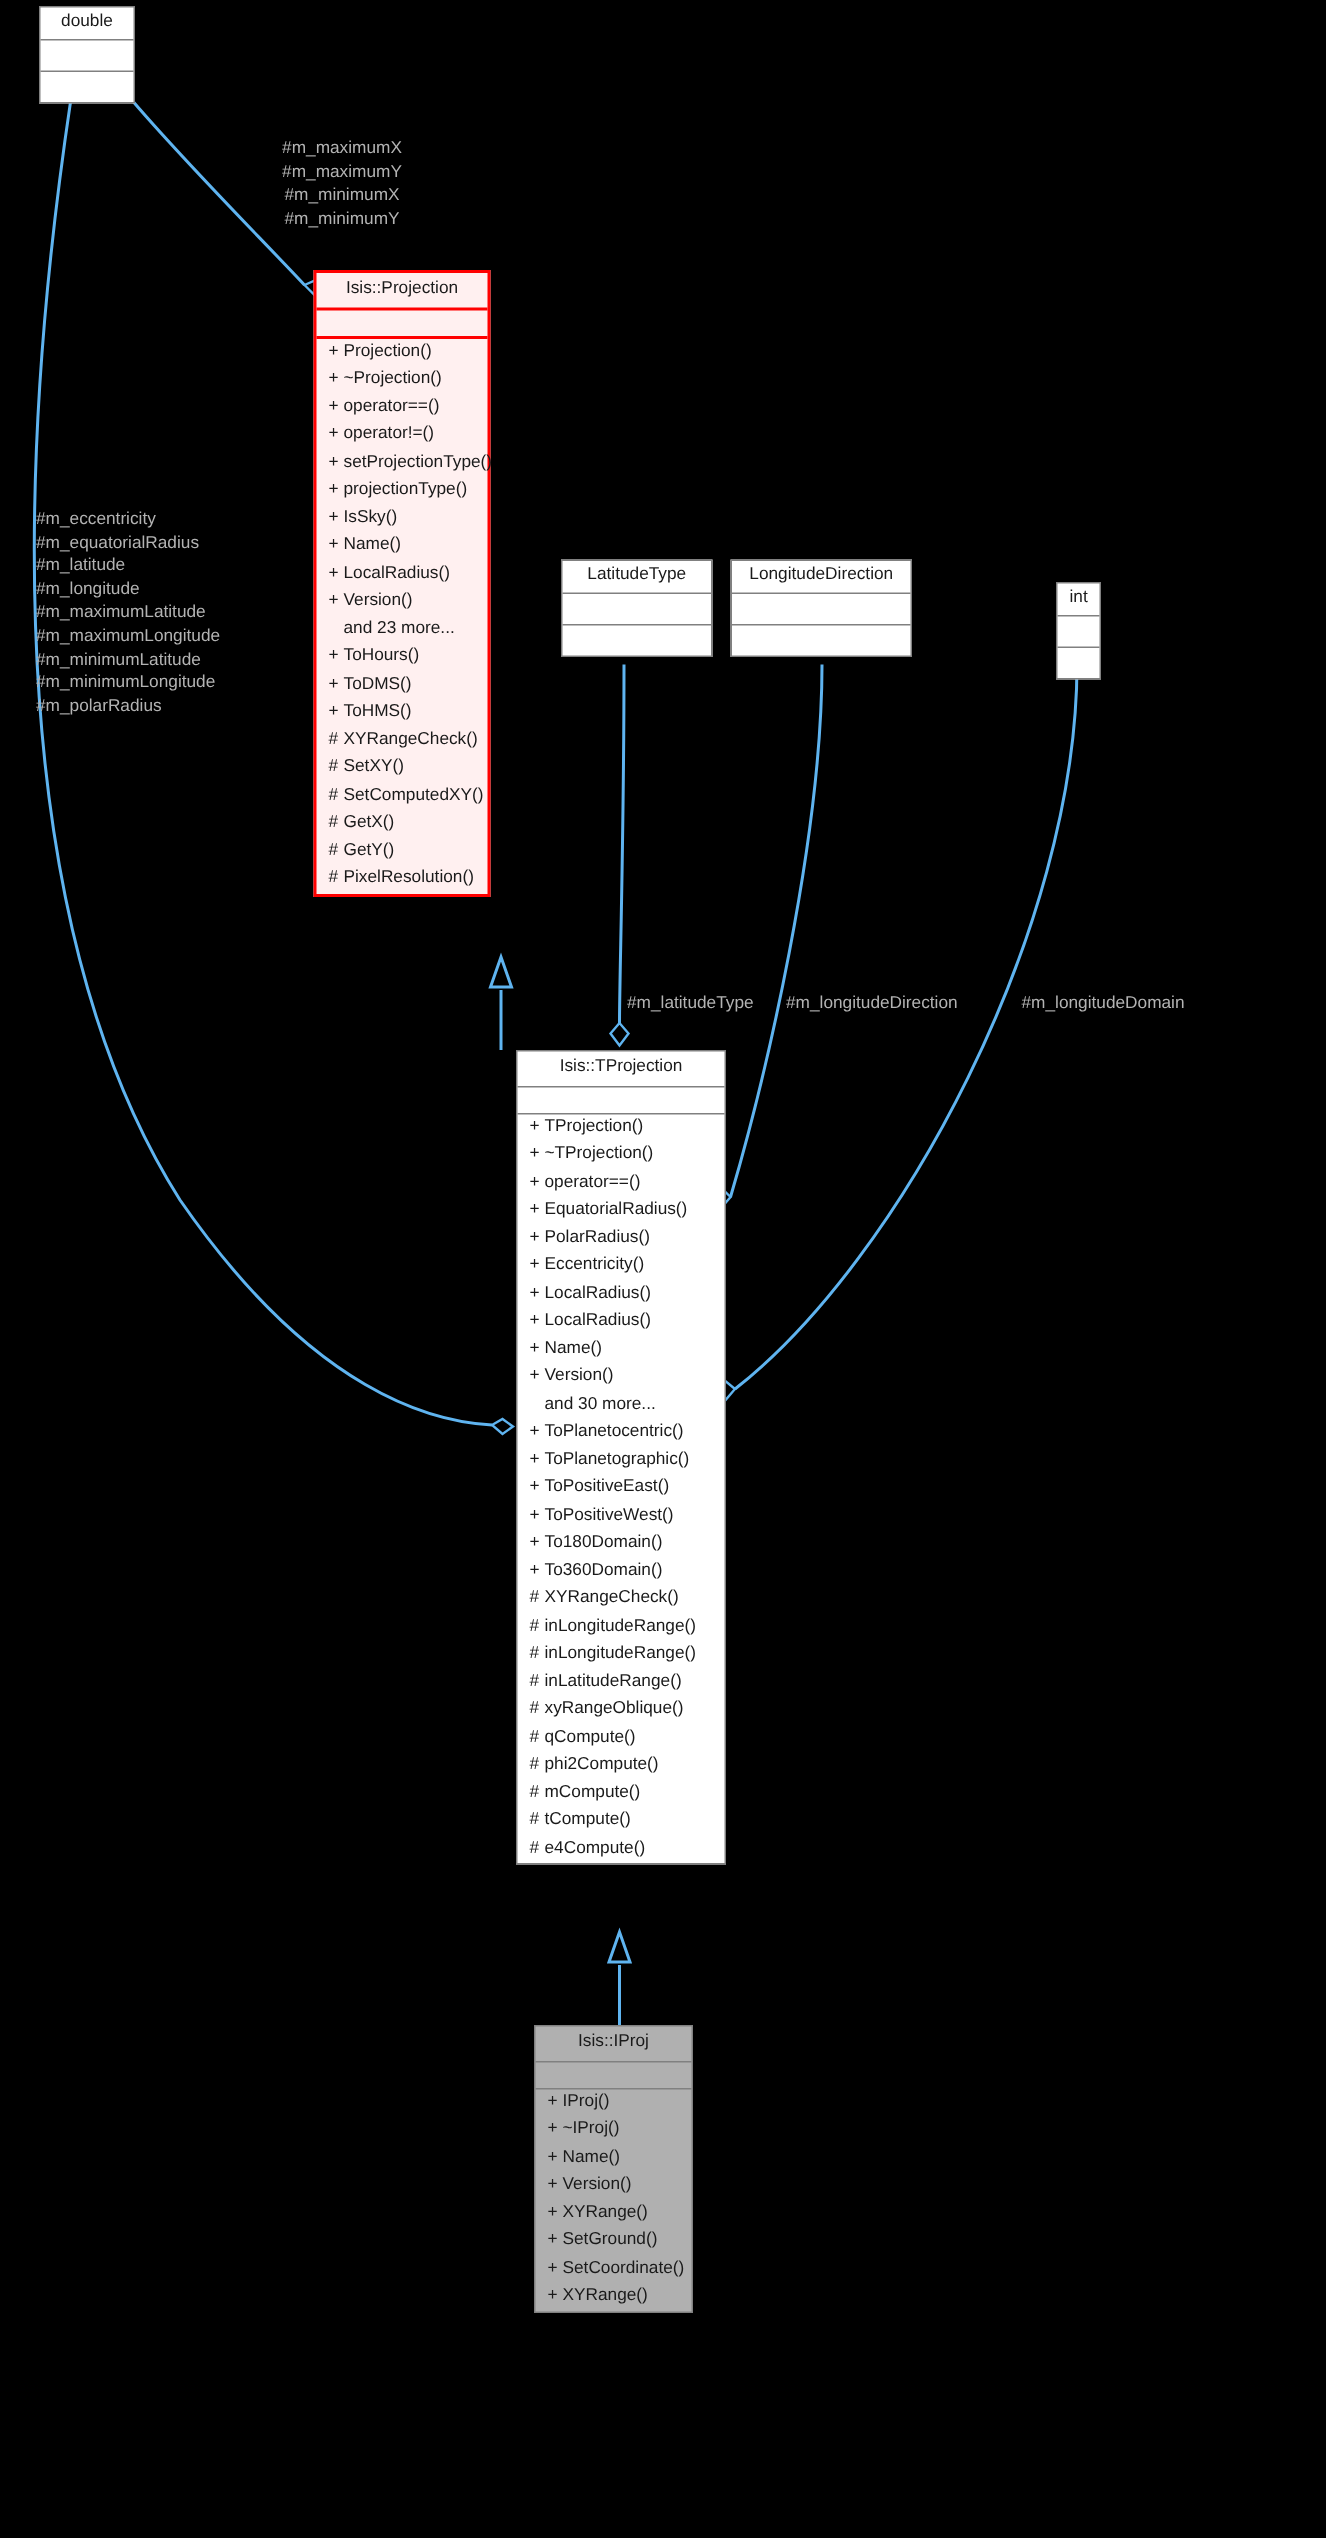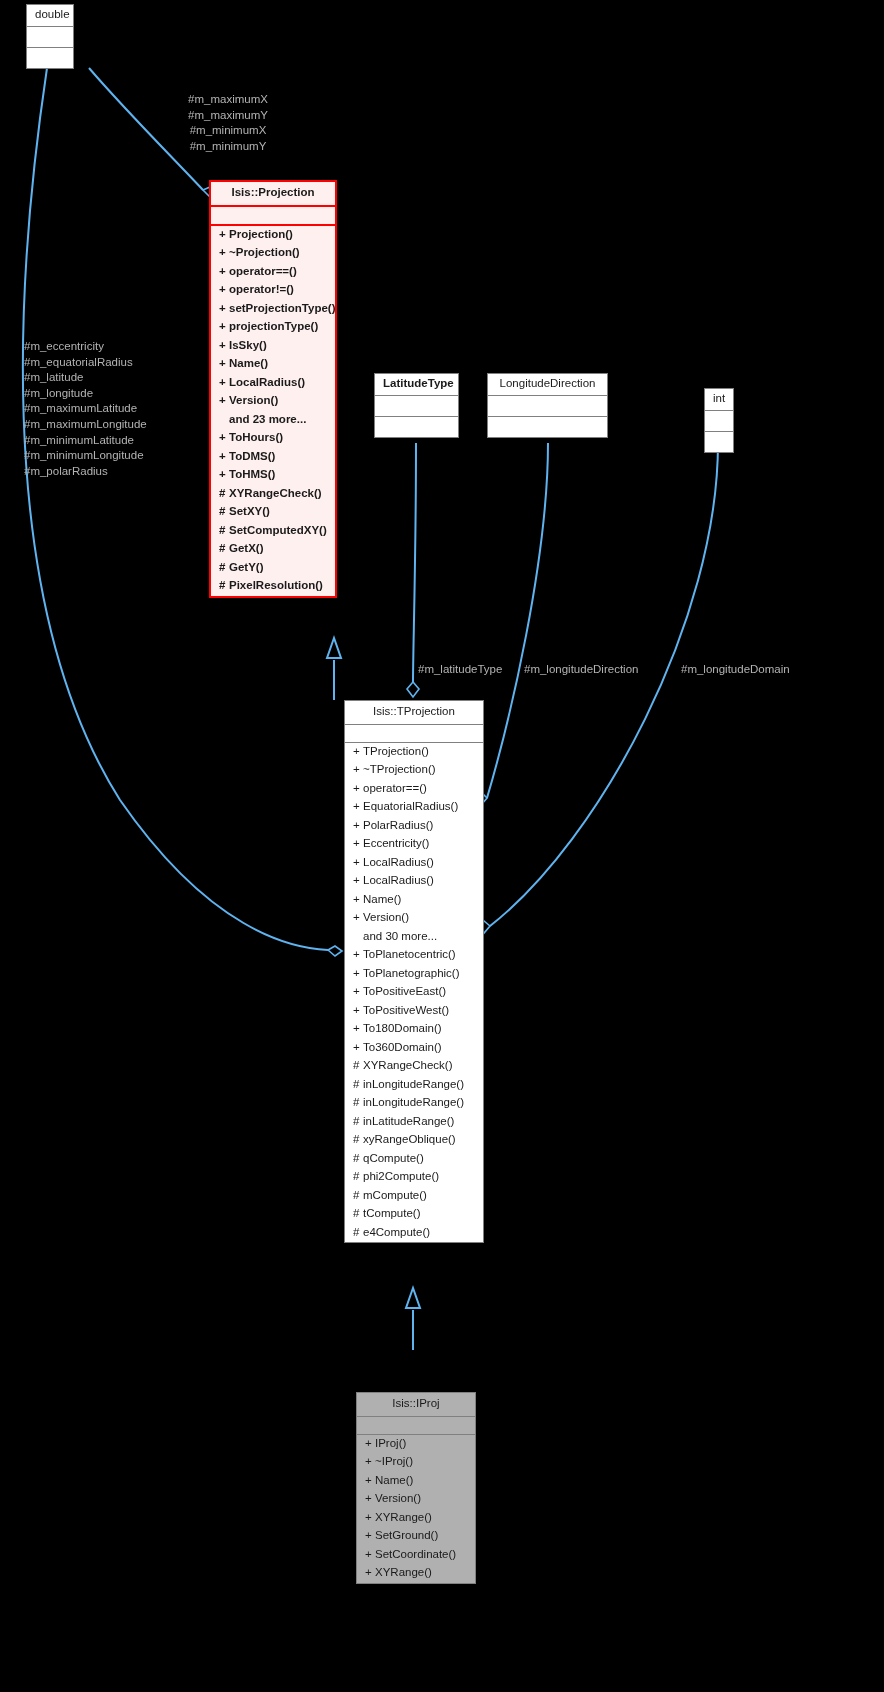--- a/index.html
+++ b/index.html
@@ -116,42 +116,42 @@
     <path d="M 548,443 C 548,560 510,720 487,798" fill="none" stroke="#5fb4f0" stroke-width="2"></path>
     <polygon points="487,798 481,792 473,798 481,805" fill="#000000" stroke="#5fb4f0" stroke-width="1.6"></polygon>
 
     <path d="M 718,443 C 718,620 600,840 490,926" fill="none" stroke="#5fb4f0" stroke-width="2"></path>
     <polygon points="490,926 484,921 477,927 484,933" fill="#000000" stroke="#5fb4f0" stroke-width="1.6"></polygon>
 
     <line x1="413" y1="1350" x2="413" y2="1310" stroke="#5fb4f0" stroke-width="2"></line>
     <polygon points="413,1288 406,1308 420,1308" fill="#000000" stroke="#5fb4f0" stroke-width="2"></polygon>
   </svg>
 
-  <div class="node tiny" style="left:26px; top:4px; width:48px;">
+  <div class="node tiny" style="left:26px; top:4px; width:64px;">
     <div class="title">double</div>
     <div class="attrs"></div>
     <div class="ops"></div>
   </div>
 
   <div class="edge-label" style="left:153px; top:92px; width:150px;">#m_maximumX
 #m_maximumY
 #m_minimumX
 #m_minimumY</div>
 
   <div class="edge-label left-stack" style="left:24px; top:339px; width:200px;">#m_eccentricity
 #m_equatorialRadius
 #m_latitude
 #m_longitude
 #m_maximumLatitude
 #m_maximumLongitude
 #m_minimumLatitude
 #m_minimumLongitude
 #m_polarRadius</div>
 
-  <div class="node highlight" style="left:209px; top:180px; width:128px;font-weight:bold;">
+  <div class="node highlight" style="left:209px; top:180px; width:118px;">
     <div class="title">Isis::Projection</div>
     <div class="attrs"></div>
     <div class="ops">
         <div class="row"><span class="vis">+</span><span>Projection()</span></div>
         <div class="row"><span class="vis">+</span><span>~Projection()</span></div>
         <div class="row"><span class="vis">+</span><span>operator==()</span></div>
         <div class="row"><span class="vis">+</span><span>operator!=()</span></div>
         <div class="row"><span class="vis">+</span><span>setProjectionType()</span></div>
         <div class="row"><span class="vis">+</span><span>projectionType()</span></div>
         <div class="row"><span class="vis">+</span><span>IsSky()</span></div>
@@ -164,21 +164,21 @@
         <div class="row"><span class="vis">+</span><span>ToHMS()</span></div>
         <div class="row"><span class="vis">#</span><span>XYRangeCheck()</span></div>
         <div class="row"><span class="vis">#</span><span>SetXY()</span></div>
         <div class="row"><span class="vis">#</span><span>SetComputedXY()</span></div>
         <div class="row"><span class="vis">#</span><span>GetX()</span></div>
         <div class="row"><span class="vis">#</span><span>GetY()</span></div>
         <div class="row"><span class="vis">#</span><span>PixelResolution()</span></div>
       </div>
   </div>
 
-  <div class="node tiny" style="left:374px; top:373px; width:85px;font-weight:bold;">
+  <div class="node tiny" style="left:374px; top:373px; width:101px;">
     <div class="title">LatitudeType</div>
     <div class="attrs"></div>
     <div class="ops"></div>
   </div>
 
   <div class="node tiny" style="left:487px; top:373px; width:121px;">
     <div class="title">LongitudeDirection</div>
     <div class="attrs"></div>
     <div class="ops"></div>
   </div>
@@ -222,21 +222,21 @@
         <div class="row"><span class="vis">#</span><span>inLatitudeRange()</span></div>
         <div class="row"><span class="vis">#</span><span>xyRangeOblique()</span></div>
         <div class="row"><span class="vis">#</span><span>qCompute()</span></div>
         <div class="row"><span class="vis">#</span><span>phi2Compute()</span></div>
         <div class="row"><span class="vis">#</span><span>mCompute()</span></div>
         <div class="row"><span class="vis">#</span><span>tCompute()</span></div>
         <div class="row"><span class="vis">#</span><span>e4Compute()</span></div>
       </div>
   </div>
 
-  <div class="node grey" style="left:356px; top:1350px; width:120px;margin-top:42px;">
+  <div class="node grey" style="left:356px; top:1350px; width:106px;">
     <div class="title">Isis::IProj</div>
     <div class="attrs"></div>
     <div class="ops">
         <div class="row"><span class="vis">+</span><span>IProj()</span></div>
         <div class="row"><span class="vis">+</span><span>~IProj()</span></div>
         <div class="row"><span class="vis">+</span><span>Name()</span></div>
         <div class="row"><span class="vis">+</span><span>Version()</span></div>
         <div class="row"><span class="vis">+</span><span>XYRange()</span></div>
         <div class="row"><span class="vis">+</span><span>SetGround()</span></div>
         <div class="row"><span class="vis">+</span><span>SetCoordinate()</span></div>

